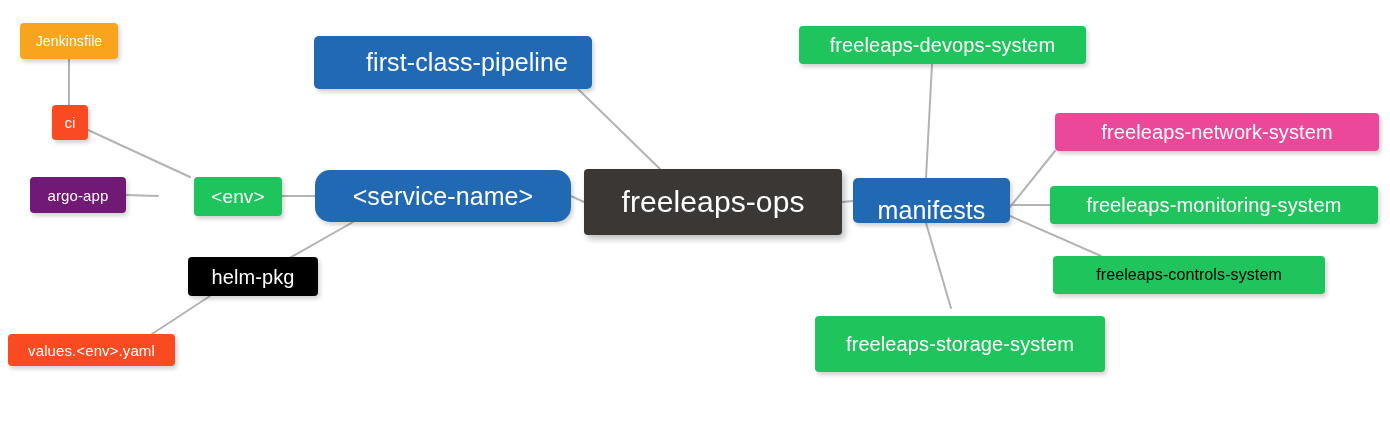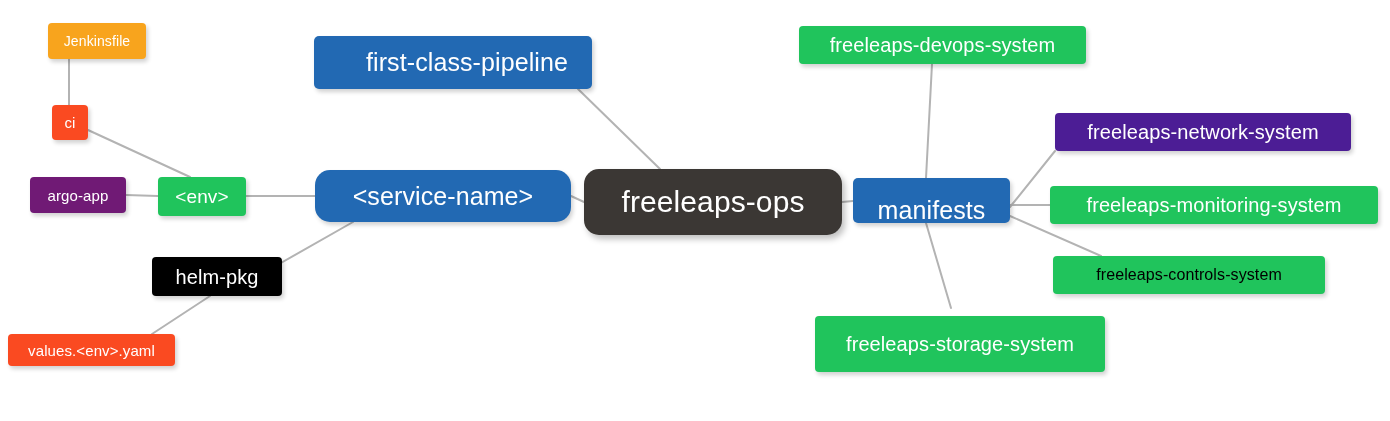--- a/index.html
+++ b/index.html
@@ -36,25 +36,25 @@
     border-radius: 4px;
     color: #ffffff;
     white-space: nowrap;
     line-height: 1;
     letter-spacing: 0.1px;
     box-shadow: 2px 3px 4px rgba(0,0,0,0.18);
     z-index: 5;
     padding: 0 10px;
   }
   .node.root {
-    border-radius: 15px;
+    border-radius: 4px;
     box-shadow: 3px 4px 6px rgba(0,0,0,0.25);
   }
   .node.lvl1 { border-radius: 5px; }
-  .node.lvl2 { border-radius: 4px; }
+  .node.lvl2 { border-radius: 4px; margin-left: 36px; }
   .node.leaf { border-radius: 4px; }
 </style>
 </head>
 <body style="background: rgb(255, 255, 255);">
 
 <div id="canvas" style="background: rgb(255, 255, 255);">
   <svg id="edges" width="1390" height="421" viewBox="0 0 1390 421" xmlns="http://www.w3.org/2000/svg">
       <path d="M 584 202 L 571 196" stroke="#b3b3b3" stroke-width="2" fill="none" stroke-linecap="round"></path>
       <path d="M 660 169 L 578 89" stroke="#b3b3b3" stroke-width="2" fill="none" stroke-linecap="round"></path>
       <path d="M 842 202 L 853 201" stroke="#b3b3b3" stroke-width="2" fill="none" stroke-linecap="round"></path>
@@ -85,33 +85,33 @@
       </div>
       <div class="node lvl2" style="left: 158px; top: 177px; width: 88px; height: 39px; font-size: 19px; background: rgb(32, 196, 92); color: rgb(255, 255, 255);">
         <span>&lt;env&gt;</span>
       </div>
       <div class="node lvl2" style="left: 152px; top: 257px; width: 130px; height: 39px; font-size: 20px; background: #000000; color: rgb(255, 255, 255);">
         <span>helm-pkg</span>
       </div>
       <div class="node leaf" style="left: 52px; top: 105px; width: 36px; height: 35px; font-size: 15px; background: rgb(250, 74, 33); color: rgb(255, 255, 255);">
         <span>ci</span>
       </div>
-      <div class="node leaf" style="left: 20px; top: 23px; width: 98px; height: 36px; font-size: 14px; background: rgb(248, 164, 29); color: rgb(255, 255, 255); margin-left: 28px;">
+      <div class="node leaf" style="left: 20px; top: 23px; width: 98px; height: 36px; font-size: 14px; background: rgb(248, 164, 29); color: rgb(255, 255, 255);">
         <span>Jenkinsfile</span>
       </div>
       <div class="node leaf" style="left: 30px; top: 177px; width: 96px; height: 36px; font-size: 15px; background: #701a75; color: rgb(255, 255, 255);">
         <span>argo-app</span>
       </div>
       <div class="node leaf" style="left: 8px; top: 334px; width: 167px; height: 32px; font-size: 15px; background: rgb(250, 74, 33); color: rgb(255, 255, 255);">
         <span>values.&lt;env&gt;.yaml</span>
       </div>
       <div class="node leaf" style="left: 799px; top: 26px; width: 287px; height: 38px; font-size: 20px; background: rgb(32, 196, 92); color: rgb(255, 255, 255);">
         <span>freeleaps-devops-system</span>
       </div>
-      <div class="node leaf" style="left: 1055px; top: 113px; width: 296px; height: 38px; font-size: 20px; background: #4c1d95; color: rgb(255, 255, 255);">
+      <div class="node leaf" style="left: 1055px; top: 113px; width: 324px; height: 38px; font-size: 20px; background: #ec4899; color: rgb(255, 255, 255);">
         <span>freeleaps-network-system</span>
       </div>
       <div class="node leaf" style="left: 1050px; top: 186px; width: 328px; height: 38px; font-size: 20px; background: rgb(32, 196, 92); color: rgb(255, 255, 255);">
         <span>freeleaps-monitoring-system</span>
       </div>
       <div class="node leaf" style="left: 1053px; top: 256px; width: 272px; height: 38px; font-size: 16px; background: rgb(32, 196, 92); color: #000000;">
         <span>freeleaps-controls-system</span>
       </div>
       <div class="node leaf" style="left: 815px; top: 316px; width: 290px; height: 56px; font-size: 20px; background: rgb(32, 196, 92); color: rgb(255, 255, 255);">
         <span>freeleaps-storage-system</span>

